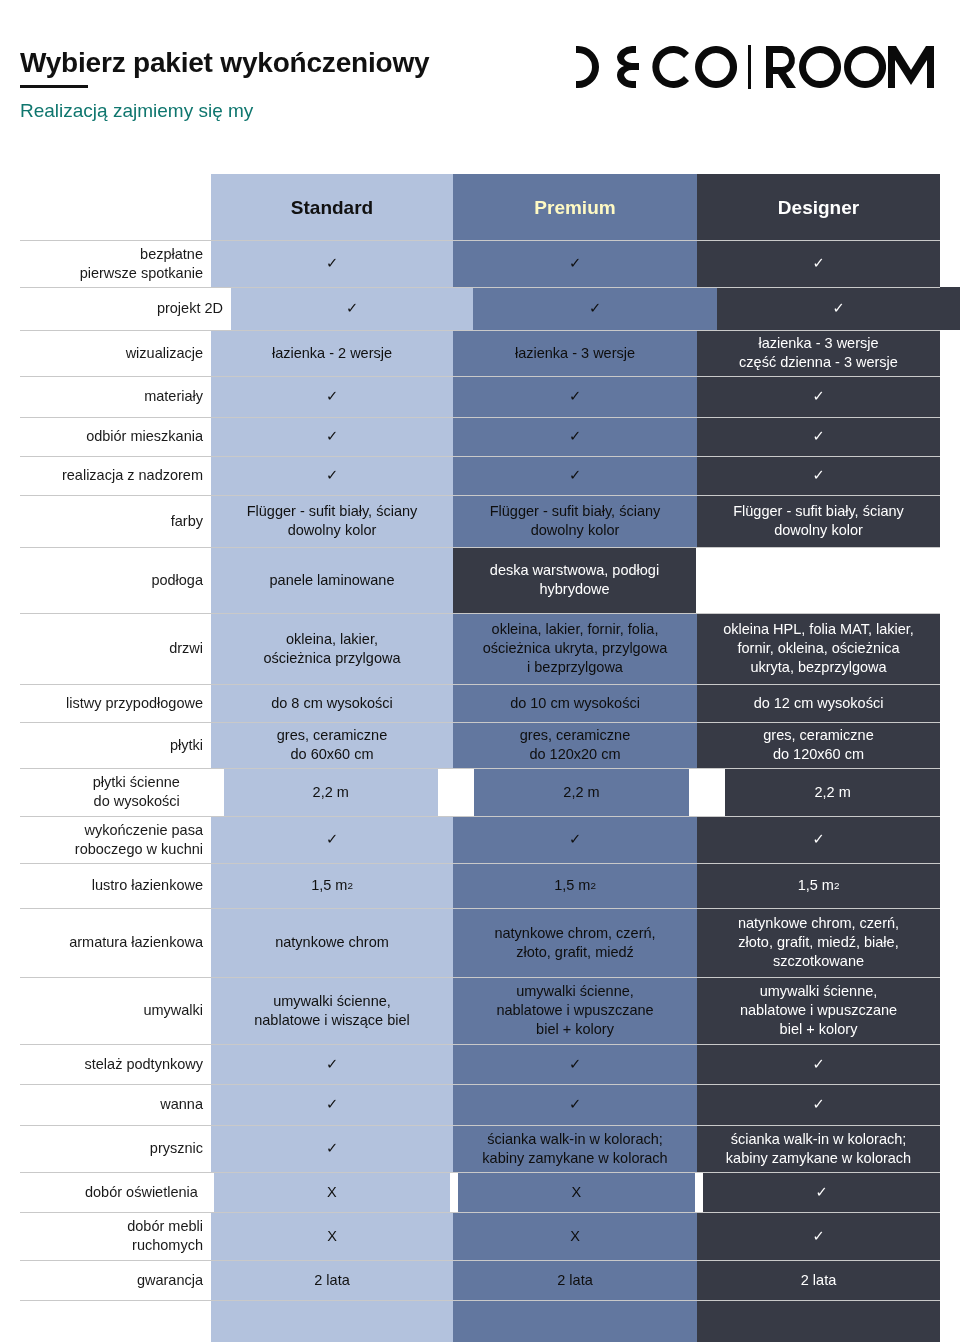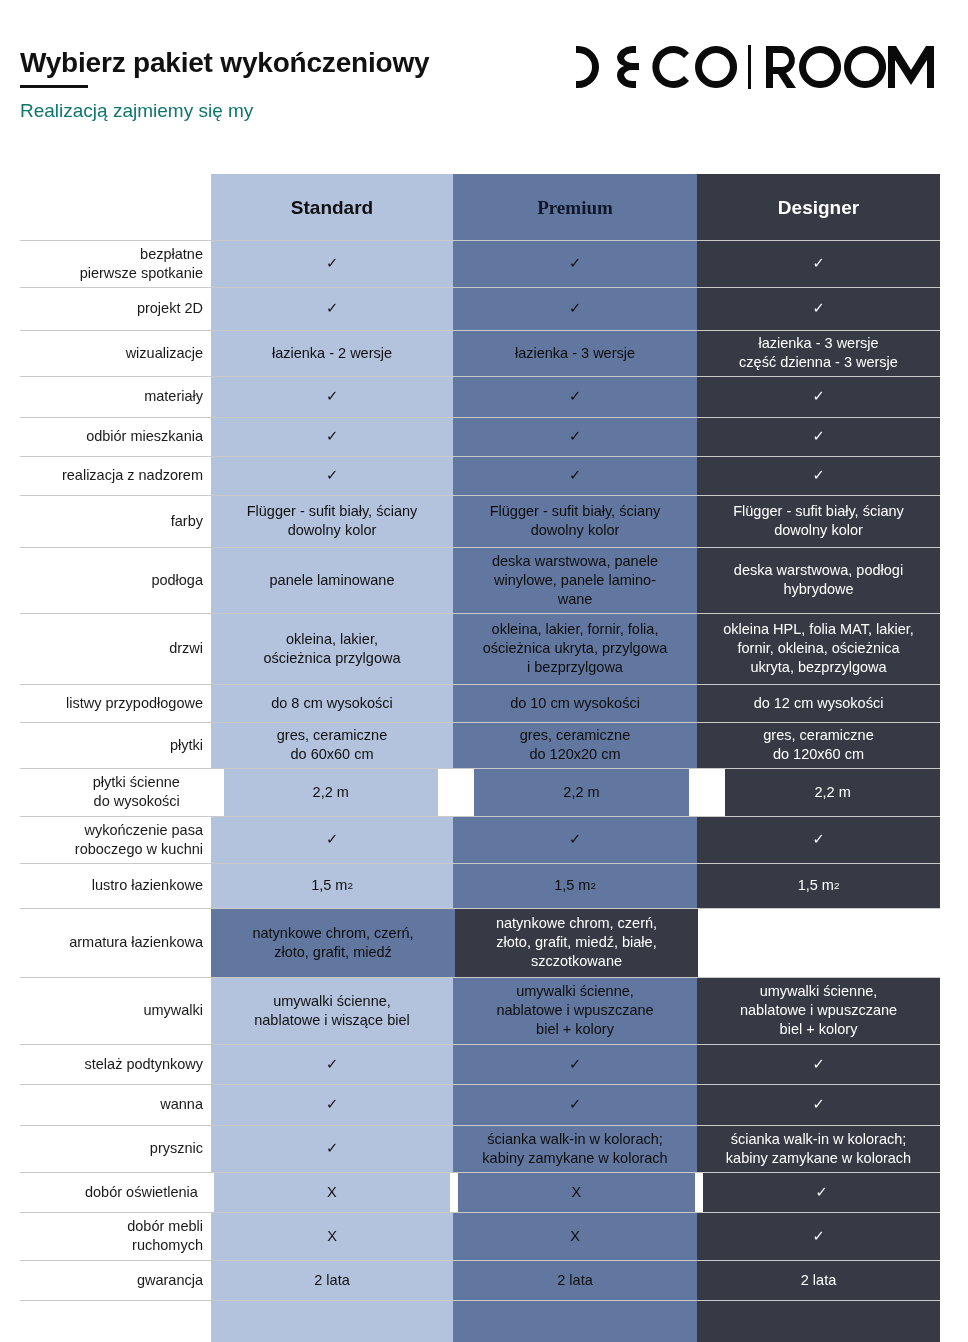--- a/index.html
+++ b/index.html
@@ -104,21 +104,21 @@
   .col-standard { width: 242px; background: #b3c2dd; color: #111111; }
   .col-premium  { width: 244px; background: #62779f; color: #0e0e0e; }
   .col-designer { width: 243px; background: #373a45; color: #ffffff; }
 
   
   .row-head .cell-val {
     font-size: 19px;
     font-weight: bold;
   }
   .row-head .col-standard { background: #b3c2dd; }
-  .row-head .col-premium  { background: #62779f; color: #0f172a; font-family: Liberation Serif, serif; }
+  .row-head .col-premium  { background: #62779f; color: #fef9c3; }
   .row-head .col-designer { background: #373a45; color: #ffffff; }
   .row-head .cell-label { background: #ffffff; }
 
   
   .row.divided::before {
     content: "";
     position: absolute;
     left: 20px;
     top: 0;
     width: 920px;
@@ -174,21 +174,21 @@
   </div>
 
   <div id="tbody">
       <div class="row divided" style="height: 47px;">
         <div class="cell-label">bezpłatne
 pierwsze spotkanie</div>
         <div class="cell-val col-standard">✓</div>
         <div class="cell-val col-premium">✓</div>
         <div class="cell-val col-designer">✓</div>
       </div>
-      <div class="row divided" style="height: 43px;">
+      <div class="row divided" style="height: 43px; padding-left: 20px;">
         <div class="cell-label">projekt 2D</div>
         <div class="cell-val col-standard">✓</div>
         <div class="cell-val col-premium">✓</div>
         <div class="cell-val col-designer">✓</div>
       </div>
       <div class="row divided" style="height: 46px;">
         <div class="cell-label">wizualizacje</div>
         <div class="cell-val col-standard">łazienka - 2 wersje</div>
         <div class="cell-val col-premium">łazienka - 3 wersje</div>
         <div class="cell-val col-designer">łazienka - 3 wersje
@@ -217,23 +217,20 @@
         <div class="cell-val col-standard">Flügger - sufit biały, ściany
 dowolny kolor</div>
         <div class="cell-val col-premium">Flügger - sufit biały, ściany
 dowolny kolor</div>
         <div class="cell-val col-designer">Flügger - sufit biały, ściany
 dowolny kolor</div>
       </div>
       <div class="row divided" style="height: 66px;">
         <div class="cell-label">podłoga</div>
         <div class="cell-val col-standard">panele laminowane</div>
-        <div class="cell-val col-premium">deska warstwowa, panele
-winylowe, panele lamino-
-wane</div>
         <div class="cell-val col-designer">deska warstwowa, podłogi
 hybrydowe</div>
       </div>
       <div class="row divided" style="height: 71px;">
         <div class="cell-label">drzwi</div>
         <div class="cell-val col-standard">okleina, lakier,
 ościeżnica przylgowa</div>
         <div class="cell-val col-premium">okleina, lakier, fornir, folia,
 ościeżnica ukryta, przylgowa
 i bezprzylgowa</div>
@@ -271,20 +268,21 @@
         <div class="cell-val col-designer">✓</div>
       </div>
       <div class="row divided" style="height: 45px;">
         <div class="cell-label">lustro łazienkowe</div>
         <div class="cell-val col-standard">1,5 m<sup>2</sup></div>
         <div class="cell-val col-premium">1,5 m<sup>2</sup></div>
         <div class="cell-val col-designer">1,5 m<sup>2</sup></div>
       </div>
       <div class="row divided" style="height: 69px;">
         <div class="cell-label">armatura łazienkowa</div>
+        <div class="cell-val col-standard">natynkowe chrom</div>
         <div class="cell-val col-premium">natynkowe chrom, czerń,
 złoto, grafit, miedź</div>
         <div class="cell-val col-designer">natynkowe chrom, czerń,
 złoto, grafit, miedź, białe,
 szczotkowane</div>
       </div>
       <div class="row divided" style="height: 67px;">
         <div class="cell-label">umywalki</div>
         <div class="cell-val col-standard">umywalki ścienne,
 nablatowe i wiszące biel</div>

